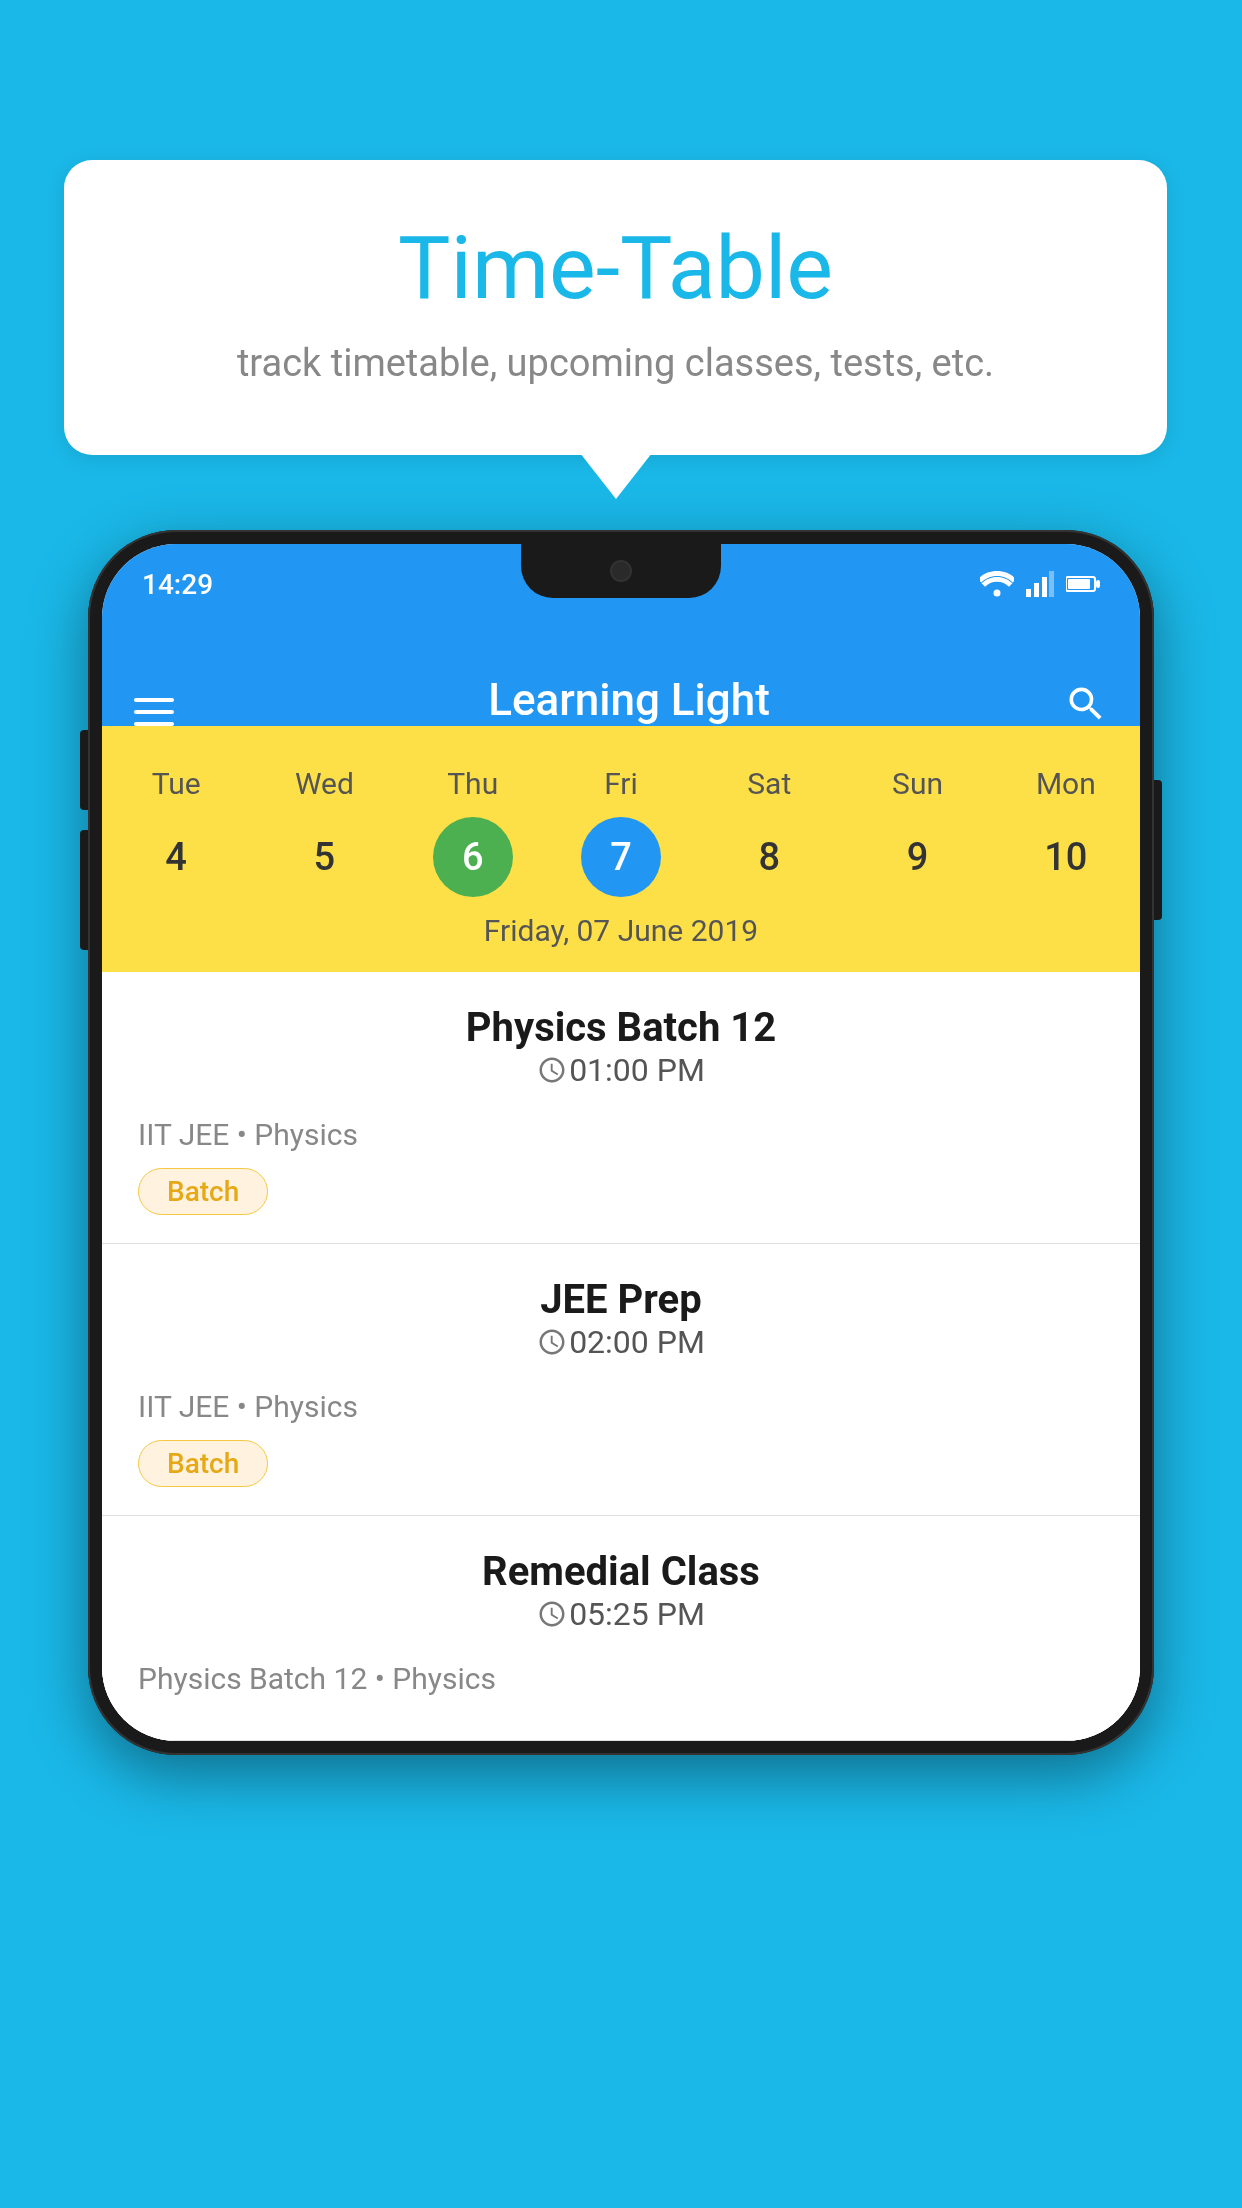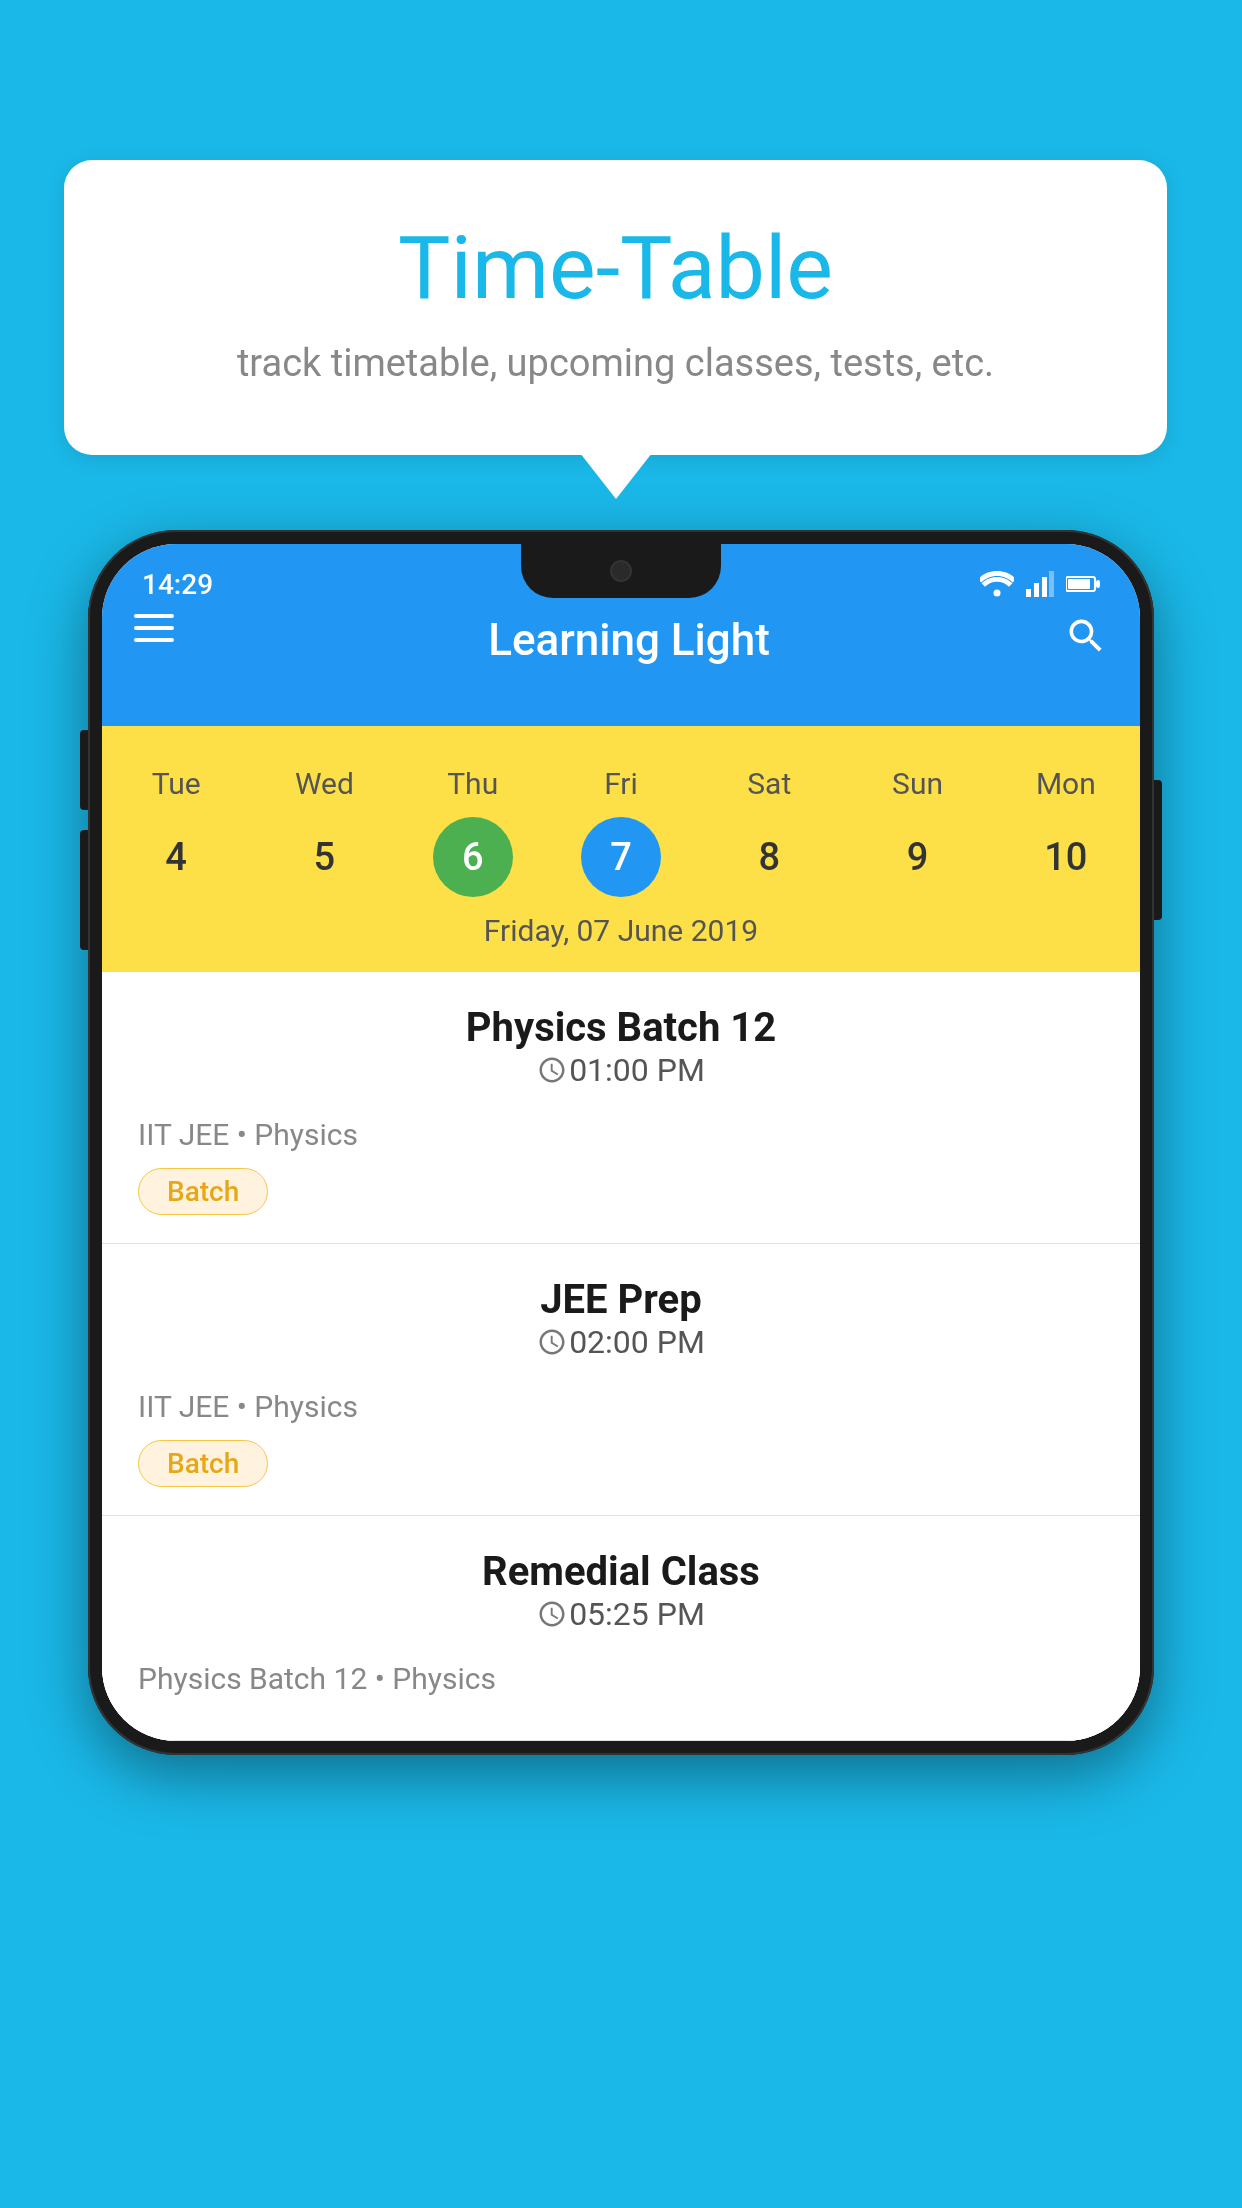--- a/index.html
+++ b/index.html
@@ -157,21 +157,21 @@
       display: flex;
       align-items: center;
       gap: 12px;
     }
 
     
     .app-bar {
       background: #2196f3;
       height: 112px;
       display: flex;
-      align-items: flex-start;
+      align-items: flex-end;
       padding: 0 32px;
       gap: 52px;
     }
 
     .hamburger-icon {
       color: white;
       font-size: 40px;
       cursor: pointer;
       display: flex;
       flex-direction: column;

